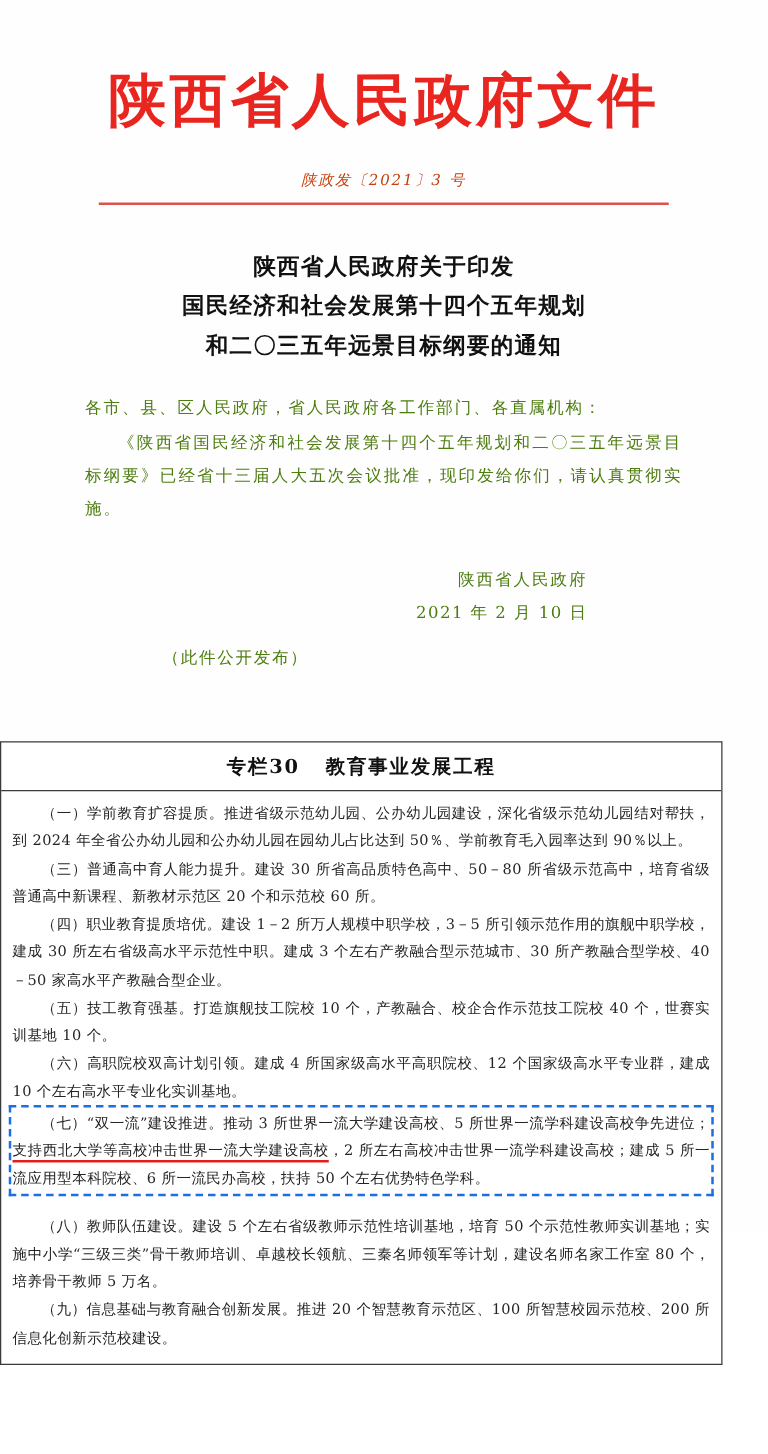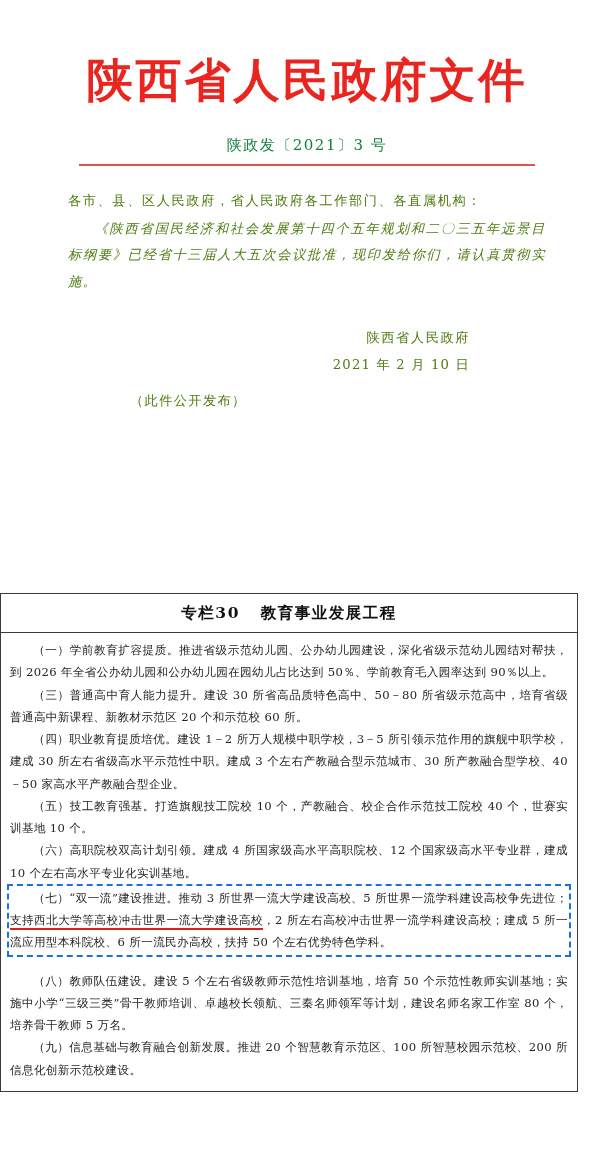--- a/index.html
+++ b/index.html
@@ -33,24 +33,25 @@
     font-weight: bold;
     font-size: 46px;
     letter-spacing: 3px;
     color: #e8251f;
     line-height: 1.25;
     margin: 0;
     white-space: nowrap;
   }
   .doc-number {
     margin-top: 26px;
-    font-size: 15px;
+    font-size: 12px;
     letter-spacing: 1.5px;
-    color: #15803d;
+    color: #c2410c;
     font-family: "DejaVu Serif", "Liberation Serif", serif;
+    font-style: italic;
   }
   .red-rule {
     margin: 9px auto 0 auto;
     width: 456px;
     height: 2px;
     background: #d9534f;
   }
 
   
   .doc-title {
@@ -67,21 +68,21 @@
   
   .body-wrap {
     margin: 22px 68px 0 68px;
     font-size: 13.2px;
     line-height: 2.0;
     letter-spacing: 1.6px;
     color: #4d7c0f;
     text-align: justify;
   }
   .salutation { margin-bottom: 2px; }
-  .para { text-indent: 2em; font-style: italic; }
+  .para { text-indent: 2em; }
 
   .signature {
     margin-top: 30px;
     text-align: right;
     padding-right: 76px;
     font-size: 13.2px;
     line-height: 2.0;
     letter-spacing: 1.6px;
   }
   .sig-date { letter-spacing: 1.2px; }
@@ -143,40 +144,45 @@
 <body>
 
 <div class="page">
 
   <div class="masthead">
     <h1 class="masthead-title">陕西省人民政府文件</h1>
     <div class="doc-number">陕政发〔2021〕3 号</div>
     <div class="red-rule"></div>
   </div>
 
+  <div class="doc-title">
+    <div>陕西省人民政府关于印发</div>
+    <div>国民经济和社会发展第十四个五年规划</div>
+    <div>和二〇三五年远景目标纲要的通知</div>
+  </div>
 
   <div class="body-wrap">
     <div class="salutation">各市、县、区人民政府，省人民政府各工作部门、各直属机构：</div>
     <div class="para">《陕西省国民经济和社会发展第十四个五年规划和二〇三五年远景目标纲要》已经省十三届人大五次会议批准，现印发给你们，请认真贯彻实施。</div>
 
     <div class="signature">
       <div>陕西省人民政府</div>
       <div class="sig-date">2021 年 2 月 10 日</div>
     </div>
 
     <div class="public-note">（此件公开发布）</div>
   </div>
 
   <div class="box">
     <div class="box-header">
       <span>专栏</span><span class="num">30</span>&nbsp;&nbsp;&nbsp;<span>教育事业发展工程</span>
     </div>
 
     <div class="box-body">
-      <p class="item">（一）学前教育扩容提质。推进省级示范幼儿园、公办幼儿园建设，深化省级示范幼儿园结对帮扶，到 2026 年全省公办幼儿园和公办幼儿园在园幼儿占比达到 50％、学前教育毛入园率达到 90％以上。</p>
+      <p class="item">（一）学前教育扩容提质。推进省级示范幼儿园、公办幼儿园建设，深化省级示范幼儿园结对帮扶，到 2024 年全省公办幼儿园和公办幼儿园在园幼儿占比达到 50％、学前教育毛入园率达到 90％以上。</p>
       <p class="item">（三）普通高中育人能力提升。建设 30 所省高品质特色高中、50－80 所省级示范高中，培育省级普通高中新课程、新教材示范区 20 个和示范校 60 所。</p>
       <p class="item">（四）职业教育提质培优。建设 1－2 所万人规模中职学校，3－5 所引领示范作用的旗舰中职学校，建成 30 所左右省级高水平示范性中职。建成 3 个左右产教融合型示范城市、30 所产教融合型学校、40－50 家高水平产教融合型企业。</p>
       <p class="item">（五）技工教育强基。打造旗舰技工院校 10 个，产教融合、校企合作示范技工院校 40 个，世赛实训基地 10 个。</p>
       <p class="item">（六）高职院校双高计划引领。建成 4 所国家级高水平高职院校、12 个国家级高水平专业群，建成 10 个左右高水平专业化实训基地。</p>
 
       <p class="item item-highlight"><span>（七）“双一流”建设推进。推动 3 所世界一流大学建设高校、5 所世界一流学科建设高校争先进位；</span><span class="underline-red">支持西北大学等高校冲击世界一流大学建设高校</span><span>，2 所左右高校冲击世界一流学科建设高校；建成 5 所一流应用型本科院校、6 所一流民办高校，扶持 50 个左右优势特色学科。</span></p>
 
       <p class="item">（八）教师队伍建设。建设 5 个左右省级教师示范性培训基地，培育 50 个示范性教师实训基地；实施中小学“三级三类”骨干教师培训、卓越校长领航、三秦名师领军等计划，建设名师名家工作室 80 个，培养骨干教师 5 万名。</p>
       <p class="item">（九）信息基础与教育融合创新发展。推进 20 个智慧教育示范区、100 所智慧校园示范校、200 所信息化创新示范校建设。</p>
     </div>

